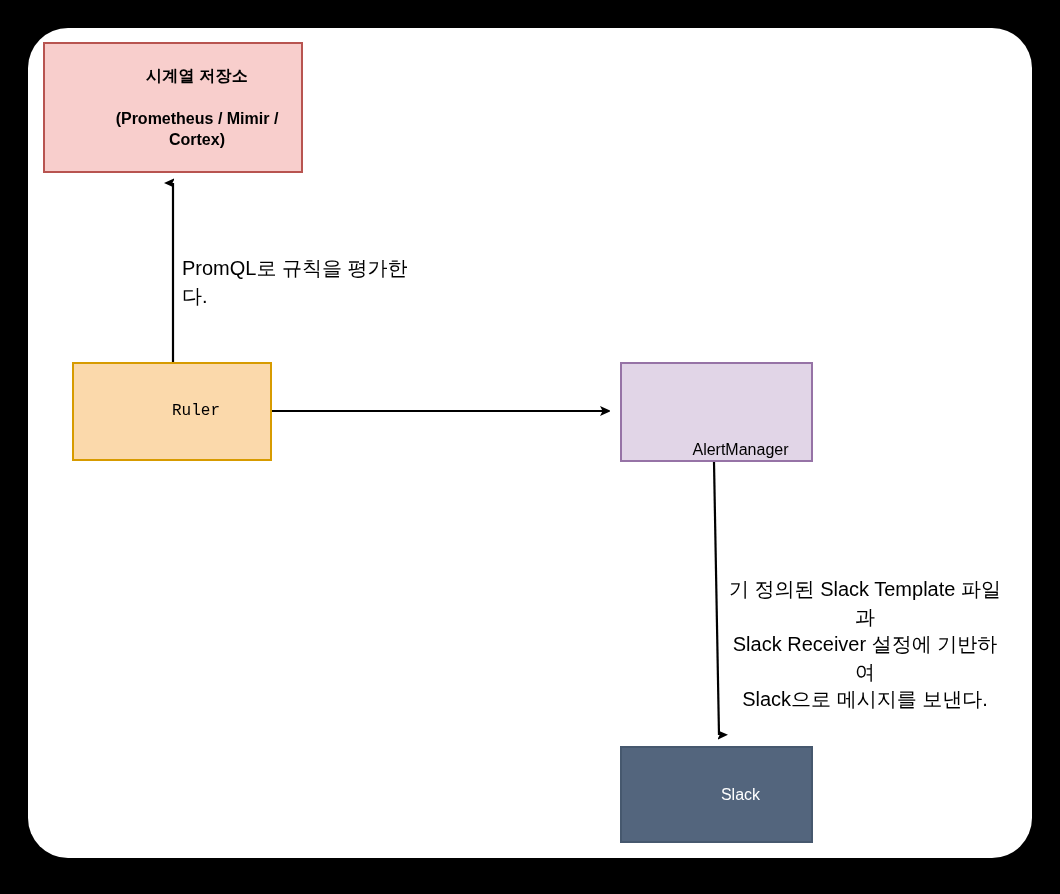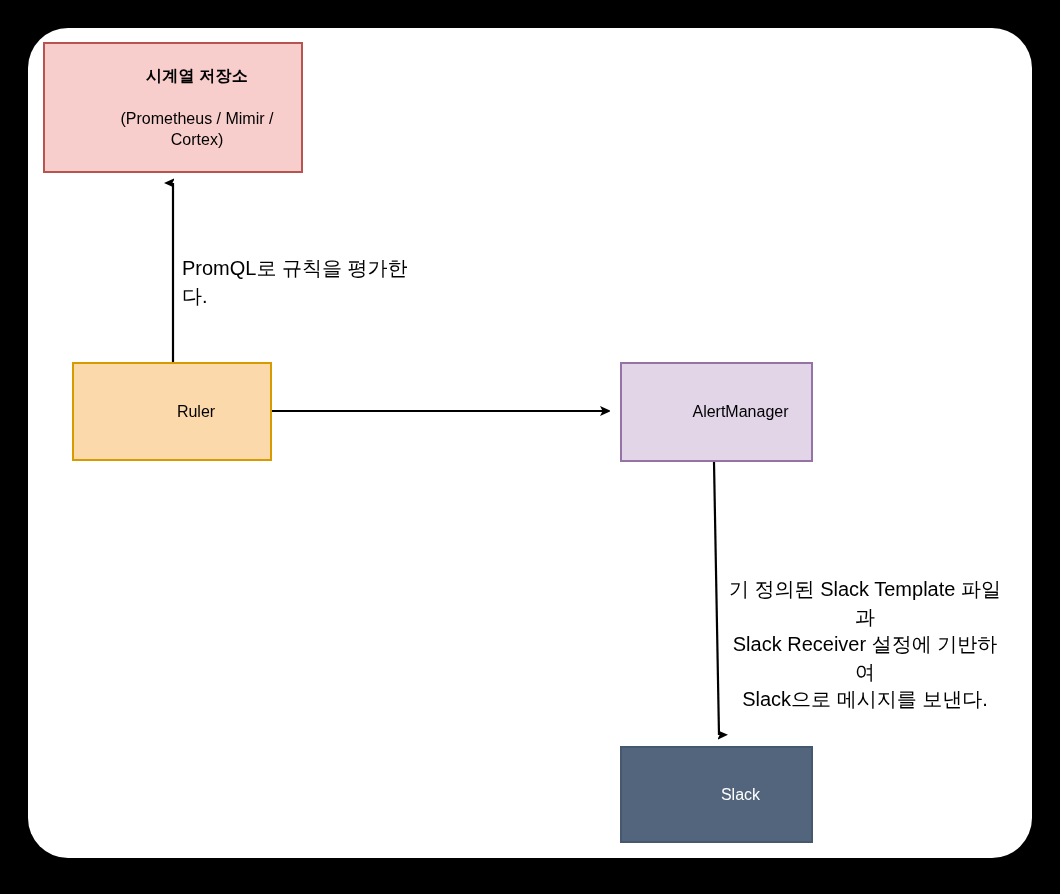--- a/index.html
+++ b/index.html
@@ -76,21 +76,21 @@
     border-color: #b85450;
     font-size: 16px;
   }
   #node-tsdb .line-title {
     display: block;
     font-weight: bold;
     letter-spacing: 0.2px;
   }
   #node-tsdb .line-sub {
     display: block;
-    font-weight: normal;
+    font-weight: bold;
   }
 
   #node-ruler {
     left: 72px;
     top: 362px;
     width: 200px;
     height: 99px;
     background: #fbd9ab;
     border-color: #d79b00;
   }
@@ -151,25 +151,25 @@
 
   <div id="canvas">
 
     <div class="node" id="node-tsdb" style="left:15px; top:14px;">
       <span class="node-label">
         <span class="line-title">시계열 저장소</span>
         <span class="line-sub">(Prometheus / Mimir / Cortex)</span>
       </span>
     </div>
 
-    <div class="node" id="node-ruler" style="left:44px; top:334px;">
+    <div class="node" id="node-ruler" style="left:44px; top:334px;font-family:Liberation Mono, monospace;">
       <span class="node-label">Ruler</span>
     </div>
 
-    <div class="node" id="node-alertmanager" style="left:592px; top:334px;">
+    <div class="node" id="node-alertmanager" style="left:592px; top:334px;align-items:flex-end;">
       <span class="node-label">AlertManager</span>
     </div>
 
     <div class="node" id="node-slack" style="left:592px; top:718px;">
       <span class="node-label">Slack</span>
     </div>
 
     <div class="edge-label" id="label-promql" style="left:154px; top:227px;">PromQL로 규칙을 평가한다.</div>
 
 

